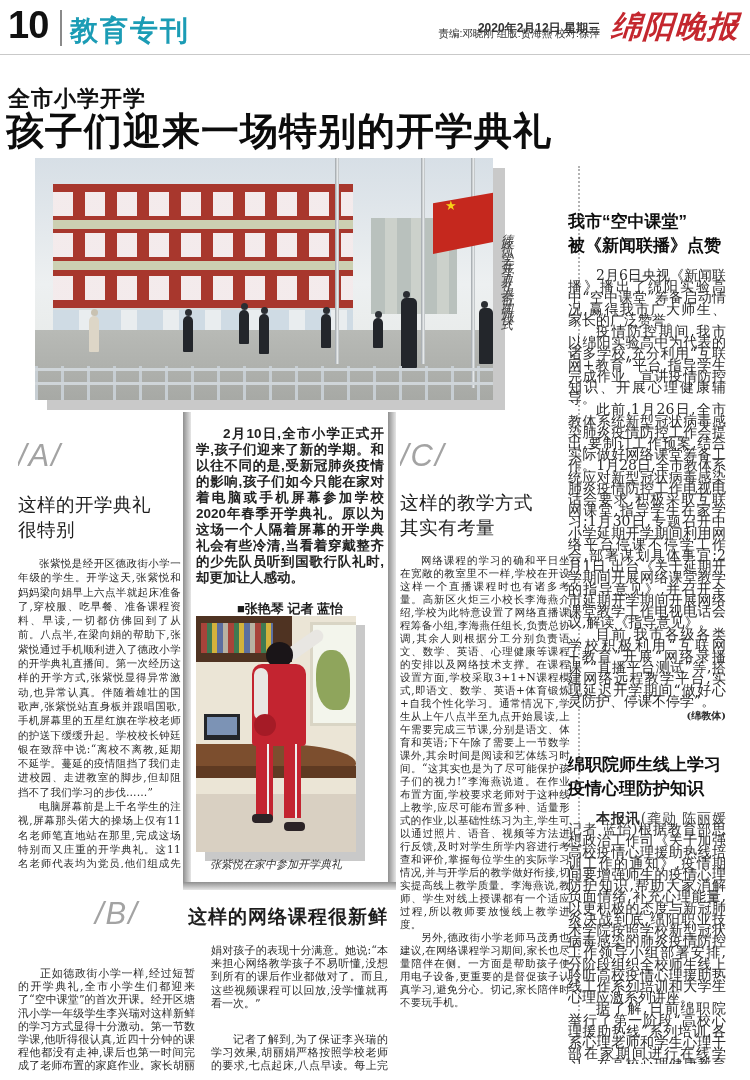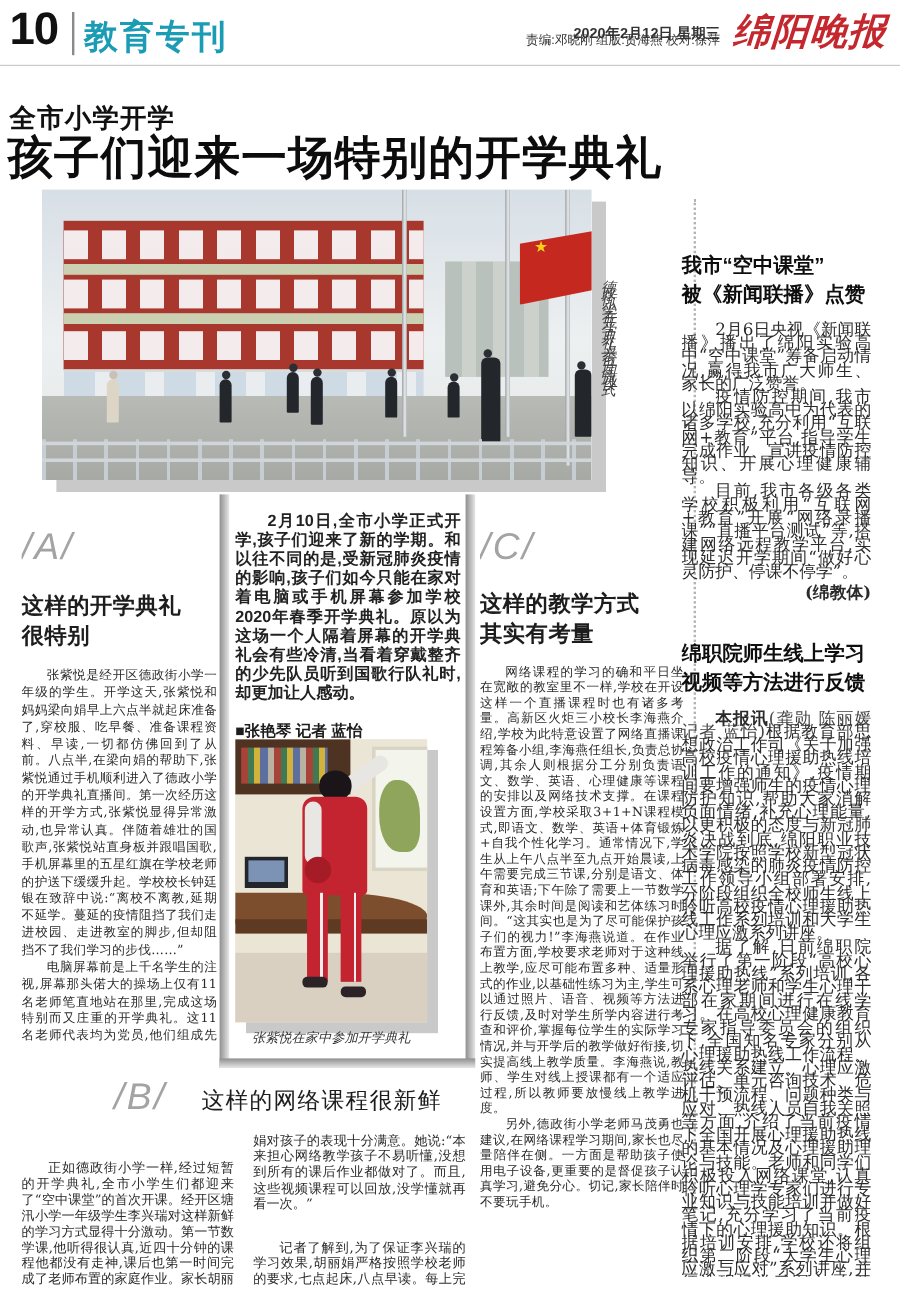--- a/index.html
+++ b/index.html
@@ -46,31 +46,31 @@
   .photo-vcaption{position:absolute;left:498px;top:224px;height:196px;writing-mode:vertical-rl;
                   font-family:"DejaVu Serif",serif;font-style:italic;font-size:12px;letter-spacing:5px;color:#3c3c3c;}
   
   .vbar{position:absolute;top:412px;width:8px;height:478px;background:linear-gradient(90deg,#8f8f8f,#e6e6e6);}
   .vbar-b1{left:183px;} .vbar-b2{left:388px;}
   .hbar-bottom{position:absolute;left:183px;top:882px;width:213px;height:8px;background:linear-gradient(#8f8f8f,#e6e6e6);}
   .dotted-sep{position:absolute;left:578px;top:166px;height:896px;width:0;border-left:2px dotted #b3b3b3;}
   
   .slug{font-family:"Liberation Sans",sans-serif;font-style:italic;font-weight:300;
         font-size:31px;color:#a3a3a3;letter-spacing:2px;}
-  .col-title{font-size:18.5px;font-weight:bold;color:#1d1d1d;line-height:25px;letter-spacing:0.5px;}
+  .col-title{font-size:18.5px;font-weight:normal;color:#1d1d1d;line-height:25px;letter-spacing:0.5px;}
   .body-p{font-family:"DejaVu Serif",serif;color:#2b2b2b;text-align:justify;text-indent:2em;margin:0;}
   
   .col-a{position:absolute;left:18px;top:438px;width:163px;height:430px;overflow:hidden;}
   .col-a .slug{display:block;margin-bottom:18px;}
   .col-a .col-title{margin-bottom:14px;}
   .col-a .body-p{font-size:10.5px;line-height:14.3px;letter-spacing:0.3px;}
   
   .intro{position:absolute;left:196px;top:426px;width:188px;}
   .intro-p{font-size:13.5px;line-height:16px;font-weight:600;color:#222;text-align:justify;text-indent:2em;margin:0;}
-  .byline{margin-top:14px;text-align:left;font-size:13px;font-weight:bold;color:#1d1d1d;}
+  .byline{margin-top:14px;text-align:center;font-size:13px;font-weight:bold;color:#1d1d1d;}
   
   .photo-inline{position:absolute;left:196px;top:616px;width:160px;height:236px;overflow:hidden;
                 box-shadow:9px 9px 0 #c9c9c9;background:#ebe5d6;}
   .pi-floor{position:absolute;left:0;top:178px;width:100%;height:58px;background:#d9d0c2;}
   .pi-window{position:absolute;left:114px;top:6px;width:46px;height:98px;background:#f3f5ec;border:3px solid #d9d5c5;}
   .pi-green{position:absolute;left:120px;top:34px;width:34px;height:60px;background:#8fa55c;border-radius:40% 50% 30% 50%;}
   .pi-shelf{position:absolute;left:0;top:0;width:96px;height:46px;background:#4f3322;}
   .pi-books{position:absolute;left:5px;top:7px;width:72px;height:30px;
             background:repeating-linear-gradient(90deg,#a8433a 0 6px,#3f7a52 6px 11px,#d3b23c 11px 16px,#5c6fa0 16px 22px,#b8b2a2 22px 27px);}
   .pi-desk{position:absolute;left:0;top:128px;width:100%;height:26px;background:#7c4e2e;border-radius:0 60% 8px 0/0 90% 8px 0;}
@@ -87,32 +87,32 @@
   .pi-shoe{position:absolute;top:198px;width:21px;height:9px;background:#2b2326;border-radius:4px;}
   .photo-inline-caption{position:absolute;left:190px;top:857px;width:172px;text-align:center;
                         font-family:"DejaVu Serif",serif;font-style:italic;font-size:11px;color:#333;}
   
   .col-c{position:absolute;left:400px;top:438px;width:170px;height:602px;overflow:hidden;}
   .col-c .slug{display:block;margin-bottom:16px;}
   .col-c .col-title{margin-bottom:14px;}
   .col-c .body-p{font-size:10.5px;line-height:13px;letter-spacing:0.3px;}
   
   .b-head{position:absolute;left:95px;top:896px;}
-  .b-title{position:absolute;left:168px;top:904px;font-size:19px;font-weight:normal;color:#1d1d1d;letter-spacing:1px;}
+  .b-title{position:absolute;left:188px;top:904px;font-size:19px;font-weight:bold;color:#1d1d1d;letter-spacing:1px;}
   .b-body{position:absolute;left:18px;top:944px;width:370px;height:132px;overflow:hidden;
           column-count:2;column-gap:16px;}
   .b-body .body-p{font-size:11px;line-height:13.2px;margin-top:23px;}
   
   .right-col{position:absolute;left:568px;top:166px;width:158px;height:898px;overflow:hidden;}
   .r-title{font-size:17px;font-weight:bold;color:#0e0e0e;line-height:24px;margin:0 0 12px 0;}
   .r-art1{padding-top:44px;}
   .r-art2{padding-top:30px;}
   .r-p{font-family:"DejaVu Serif",serif;font-size:14px;line-height:11.2px;color:#2b2b2b;
        text-align:justify;text-indent:2em;margin:0;}
-  .r-credit{font-family:"DejaVu Serif",serif;font-size:14px;font-weight:bold;text-align:right;margin-top:2px;color:#2b2b2b;}
+  .r-credit{font-family:"DejaVu Serif",serif;font-size:10px;font-weight:bold;text-align:right;margin-top:2px;color:#2b2b2b;}
   .r-lead-label{font-weight:bold;font-family:"Liberation Sans",sans-serif;}
   .r-lead-names{color:#444;}
 </style>
 </head>
 <body>
 
 <div class="page">
 
   <div class="pageno">10</div>
   <div class="hdr-divider"></div>
@@ -215,26 +215,27 @@
   </div>
 
   <div class="right-col">
     <div class="r-art1">
       <h2 class="r-title">
         <div>我市“空中课堂”</div>
         <div>被《新闻联播》点赞</div>
       </h2>
       <p class="r-p">2月6日央视《新闻联播》播出了绵阳实验高中“空中课堂”筹备启动情况,赢得我市广大师生、家长的广泛赞誉。</p>
       <p class="r-p">疫情防控期间,我市以绵阳实验高中为代表的诸多学校,充分利用“互联网+教育”平台,指导学生完成作业、宣讲疫情防控知识、开展心理健康辅导。</p>
+      <p class="r-p">此前,1月26日,全市教体系统新型冠状病毒感染肺炎疫情防控工作会提出,要制订工作预案,结合实际做好网络课堂筹备工作。1月28日,全市教体系统应对新型冠状病毒感染肺炎疫情防控工作电视电话会要求,积极采取互联网课堂,指导学生在家学习;1月30日,专题召开中小学延期开学期间利用网络平台停课不停学工作会,部署谋划具体事宜;2月1日,出台《关于延期开学期间开展网络课堂教学的指导意见》,并召开全市延期开学期间开展网络课堂教学工作电视电话会议,解读《指导意见》。</p>
       <p class="r-p">目前,我市各级各类学校积极利用“互联网+教育”开展“网络录播课”“直播平台测试”等,搭建网络远程教学平台,实现延迟开学期间“做好心灵防护、停课不停学”。</p>
       <div class="r-credit">(绵教体)</div>
     </div>
     <div class="r-art2">
       <h2 class="r-title">
         <div>绵职院师生线上学习</div>
-        <div>视频等方法进行反馈</div>
+        <div>疫情心理防护知识</div>
       </h2>
       <p class="r-p"><span class="r-lead-label">本报讯</span><span class="r-lead-names">(龚勋 陈丽媛 记者 蓝怡)</span><span>根据教育部思想政治工作司《关于加强高校疫情心理援助热线培训工作的通知》,疫情期间要增强师生的疫情心理防护知识,帮助大家消解负面情绪,补充心理能量,以更积极的态度与新冠肺炎决战到底,绵阳职业技术学院按照学校新型冠状病毒感染的肺炎疫情防控工作领导小组部署安排,分阶段组织全校师生线上聆听高校疫情心理援助热线工作系列培训和大学生心理应激系列讲座。</span></p>
       <p class="r-p">据了解,日前绵职院举行了第一阶段“高校心理援助热线”系列培训,各系心理老师和学生心理干部在家期间进行在线学习。在高校心理健康教育专家指导委员会的组织下,全国知名专家分别从心理援助热线工作流程、热线关系建立、心理应激评估、单元咨询技术、危机干预流程、问题种类与应对、热线人员自我关照等方面,介绍了当前疫情下全国开展心理援助热线的基本情况及心理援助理论与技能。老师和同学们积极投入网络课堂,认真聆听心理学专家们进行专业知识与技能培训并做好笔记,充分学习了当前疫情下的心理援助知识。根据培训安排,学校还将组织第二阶段“大学生心理应激与应对”系列讲座,并征选现场学习图文,在开学后开展最美远程学习评比活动,共同抗击疫情,做好心灵防护。</p>
     </div>
   </div>
 
 </div>
 
 </body></html>

